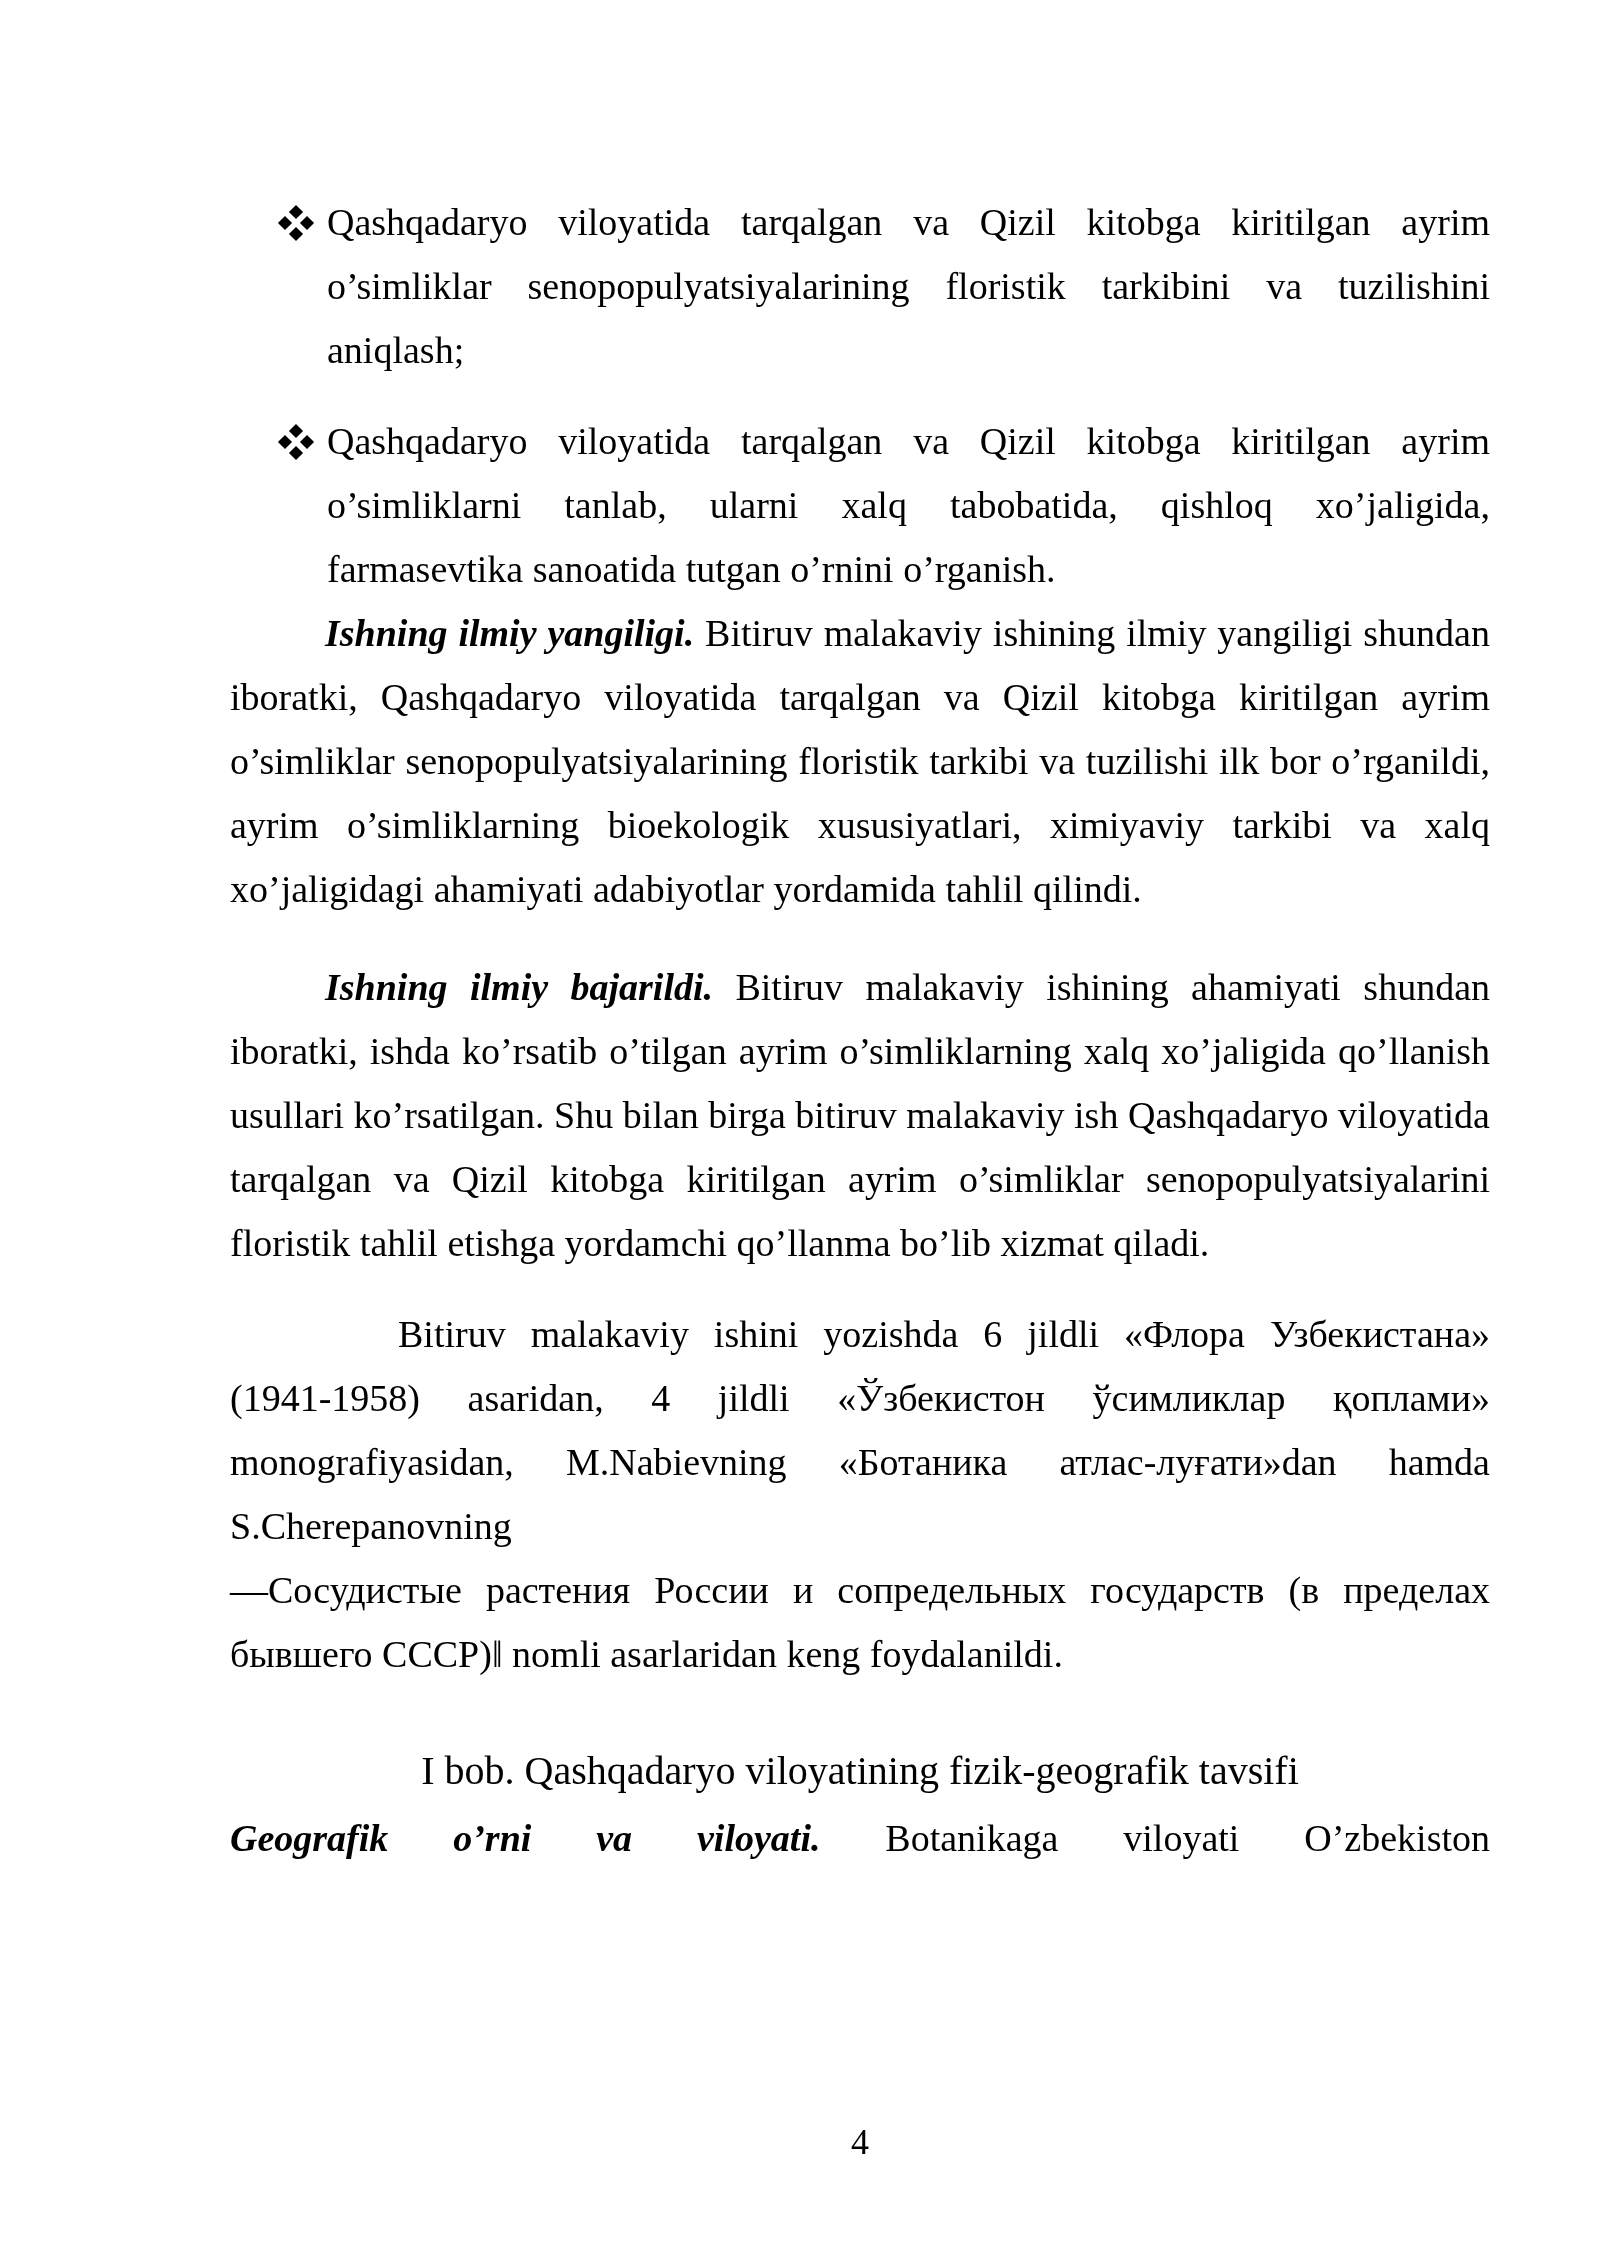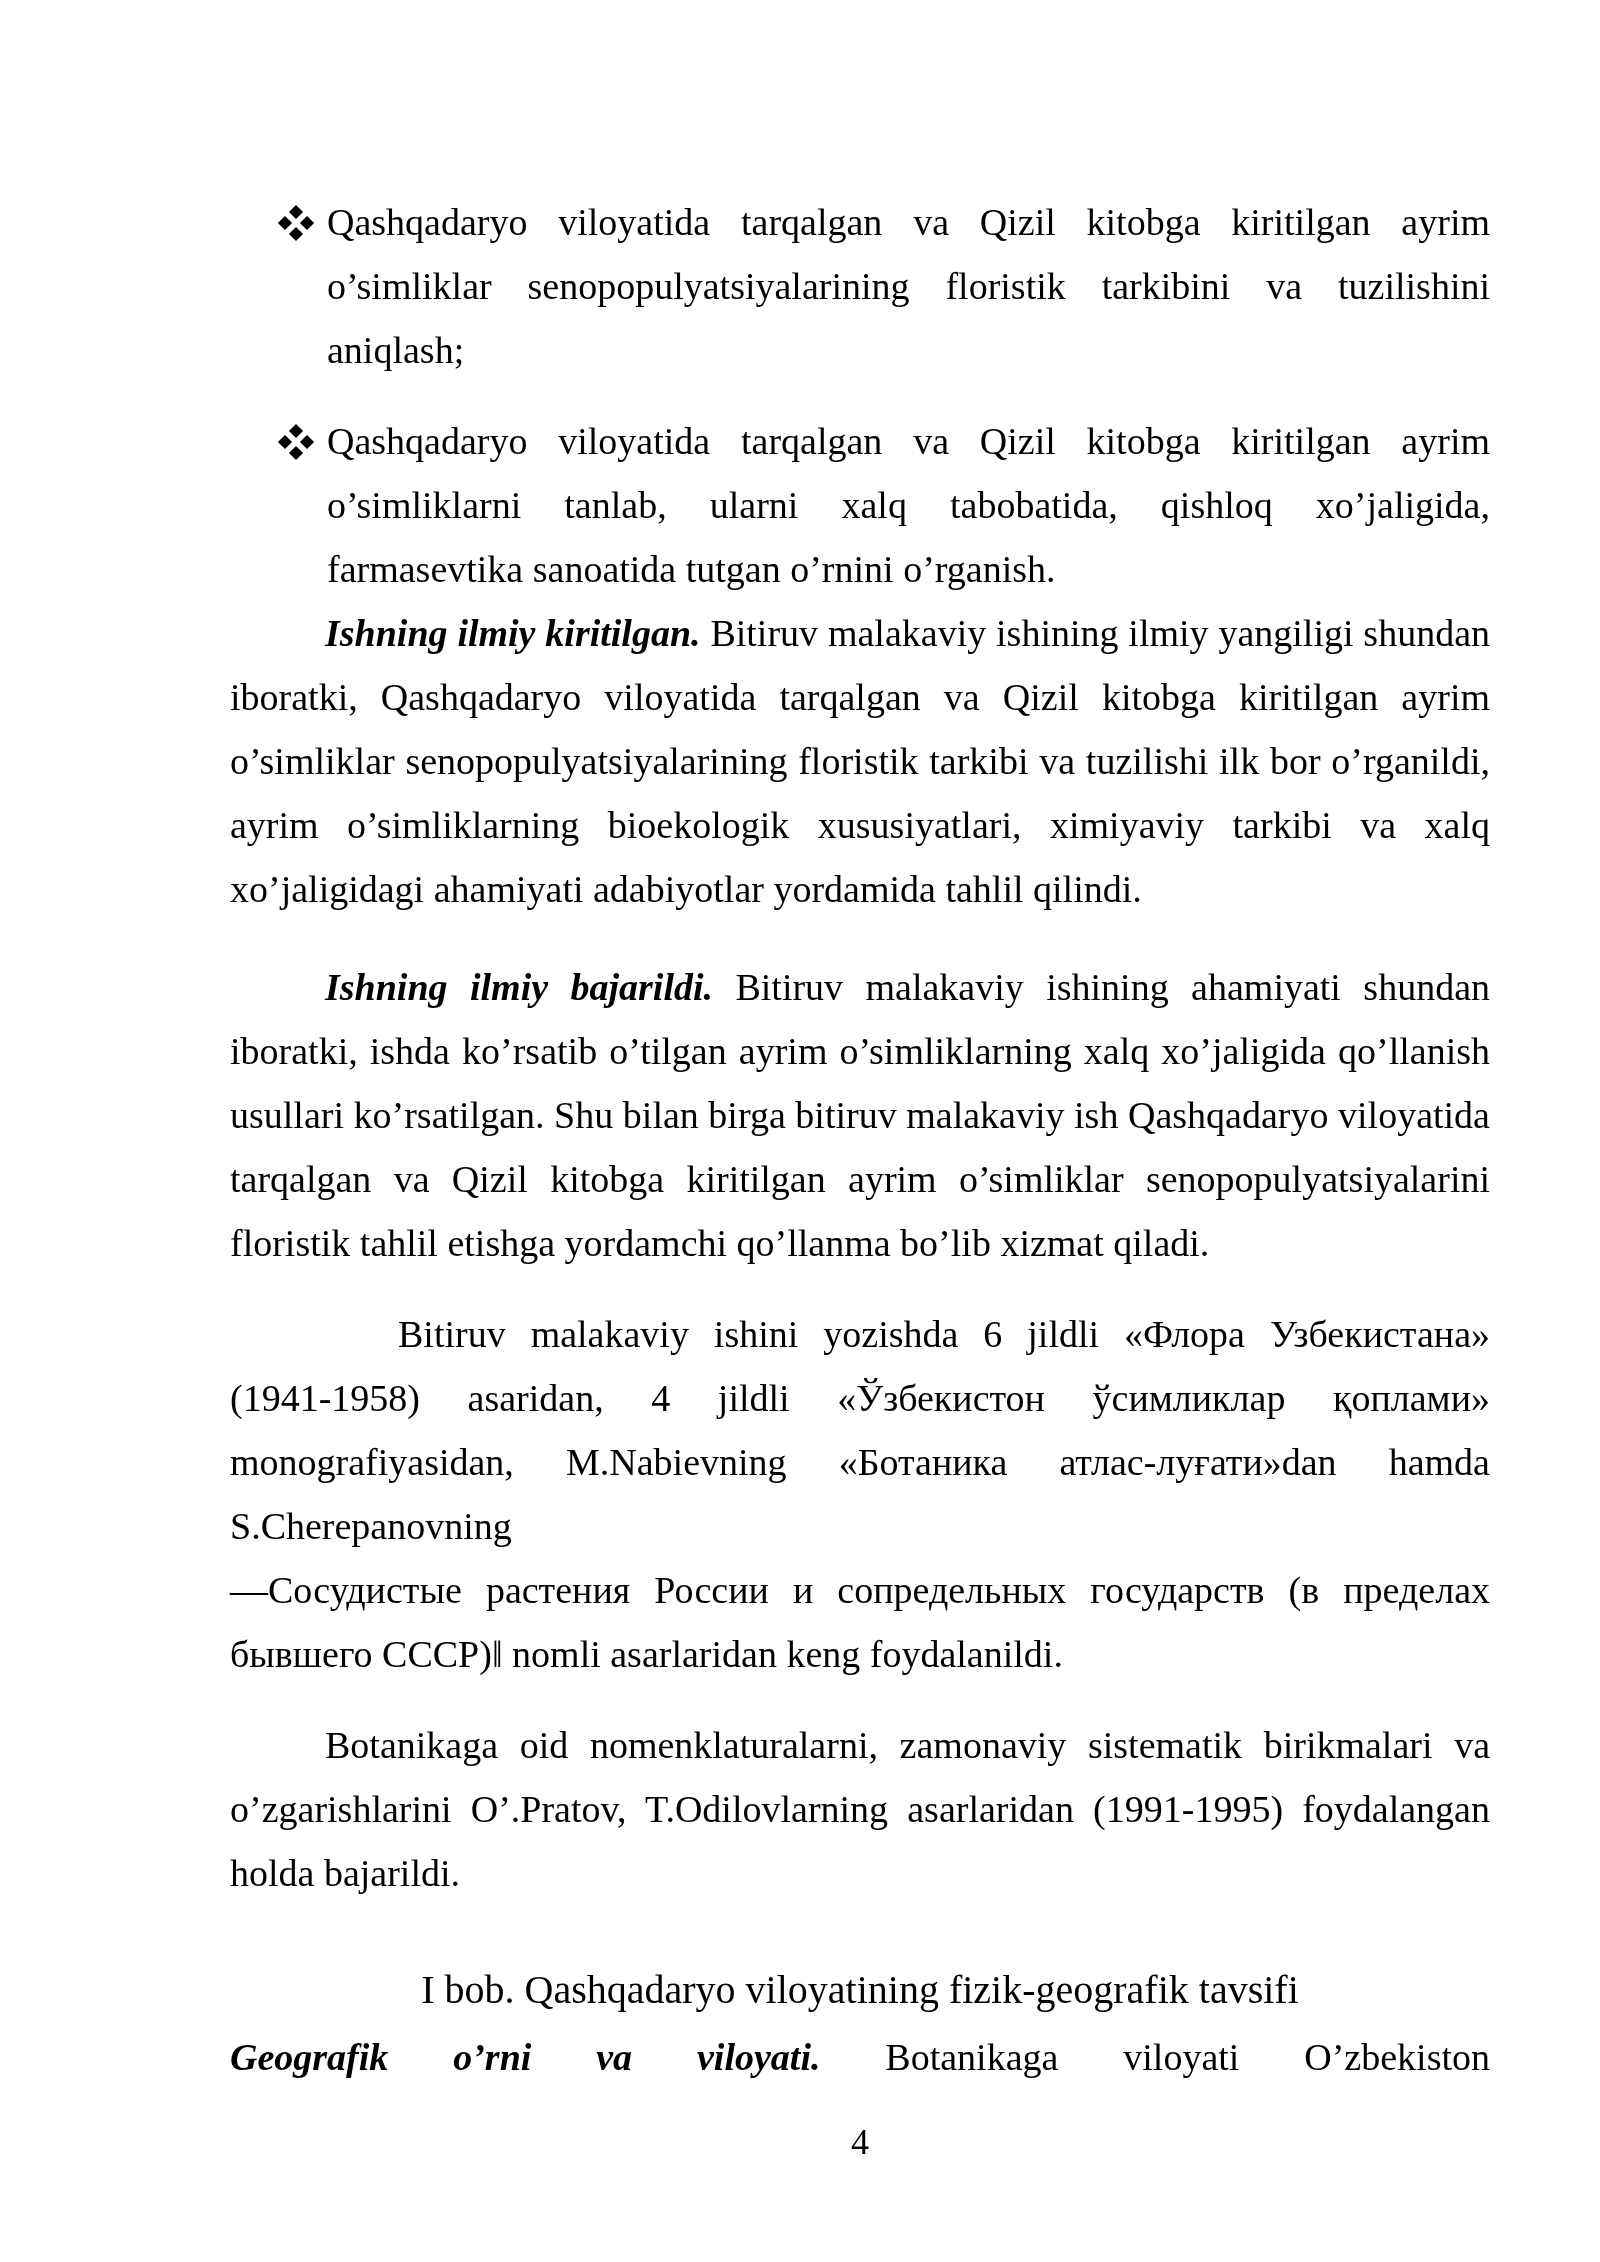--- a/index.html
+++ b/index.html
@@ -97,40 +97,37 @@
     <span class="bullet-glyph">
         <i></i>
         <i></i>
         <i></i>
         <i></i>
       </span>
     <span>Qashqadaryo viloyatida tarqalgan va Qizil kitobga kiritilgan ayrim o’simliklarni tanlab, ularni xalq tabobatida, qishloq xo’jaligida, farmasevtika sanoatida tutgan o’rnini o’rganish.</span>
   </div>
 
   <p class="para indent1">
-    <span class="lead">Ishning ilmiy kiritilgan.</span>
+    <span class="lead">Ishning ilmiy yangiligi.</span>
     <span>Bitiruv malakaviy ishining ilmiy yangiligi shundan iboratki, Qashqadaryo viloyatida tarqalgan va Qizil kitobga kiritilgan ayrim o’simliklar senopopulyatsiyalarining floristik tarkibi va tuzilishi ilk bor o’rganildi, ayrim o’simliklarning bioekologik xususiyatlari, ximiyaviy tarkibi va xalq xo’jaligidagi ahamiyati adabiyotlar yordamida tahlil qilindi.</span>
   </p>
 
   <p class="para indent1 mt34">
     <span class="lead">Ishning ilmiy bajarildi.</span>
     <span>Bitiruv malakaviy ishining ahamiyati shundan iboratki, ishda ko’rsatib o’tilgan ayrim o’simliklarning xalq xo’jaligida qo’llanish usullari ko’rsatilgan. Shu bilan birga bitiruv malakaviy ish Qashqadaryo viloyatida tarqalgan va Qizil kitobga kiritilgan ayrim o’simliklar senopopulyatsiyalarini floristik tahlil etishga yordamchi qo’llanma bo’lib xizmat qiladi.</span>
   </p>
 
   <p class="para indent2 mt27">
     <span>Bitiruv malakaviy ishini yozishda 6 jildli «Флора Узбекистана» (1941-1958) asaridan, 4 jildli «Ўзбекистон ўсимликлар қоплами» monografiyasidan, M.Nabievning «Ботаника атлас-луғати»dan hamda S.Cherepanovning</span>
   </p>
 
   <p class="para">
     <span>—Сосудистые растения России и сопредельных государств (в пределах бывшего СССР)‖ nomli asarlaridan keng foydalanildi.</span>
   </p>
 
-  <p class="para indent1 mt27">
-    <span>Botanikaga oid nomenklaturalarni, zamonaviy sistematik birikmalari va o’zgarishlarini O’.Pratov, T.Odilovlarning asarlaridan (1991-1995) foydalangan holda bajarildi.</span>
-  </p>
 
   <div class="chapter-heading">I bob. Qashqadaryo viloyatining fizik-geografik tavsifi</div>
 
   <p class="section-line">
     <span class="lead">Geografik o’rni va viloyati.</span>
     <span>Botanikaga viloyati O’zbekiston</span>
   </p>
 
   <div class="page-number">4</div>
 

